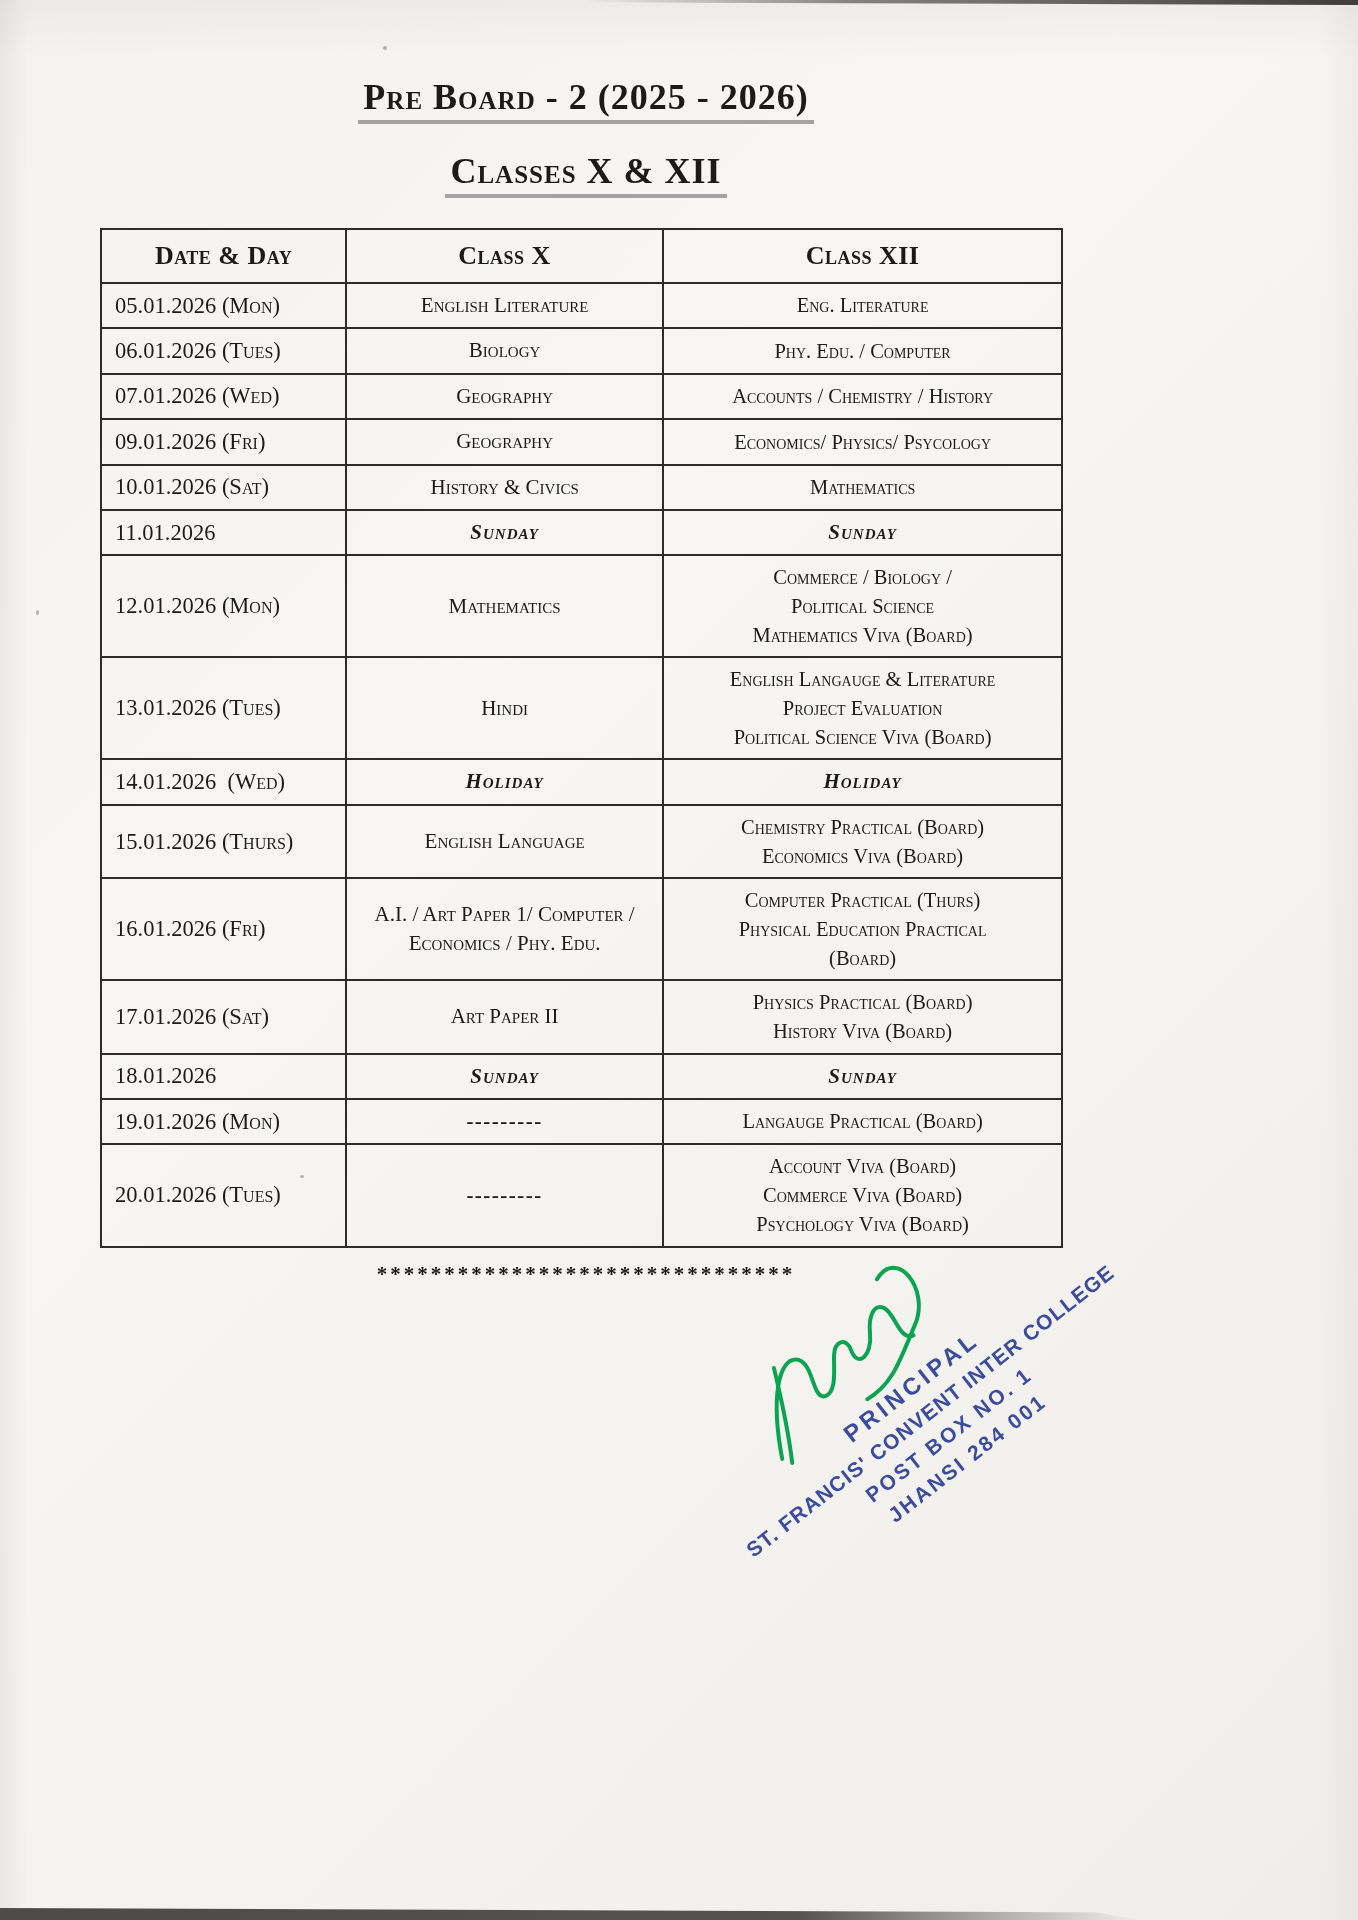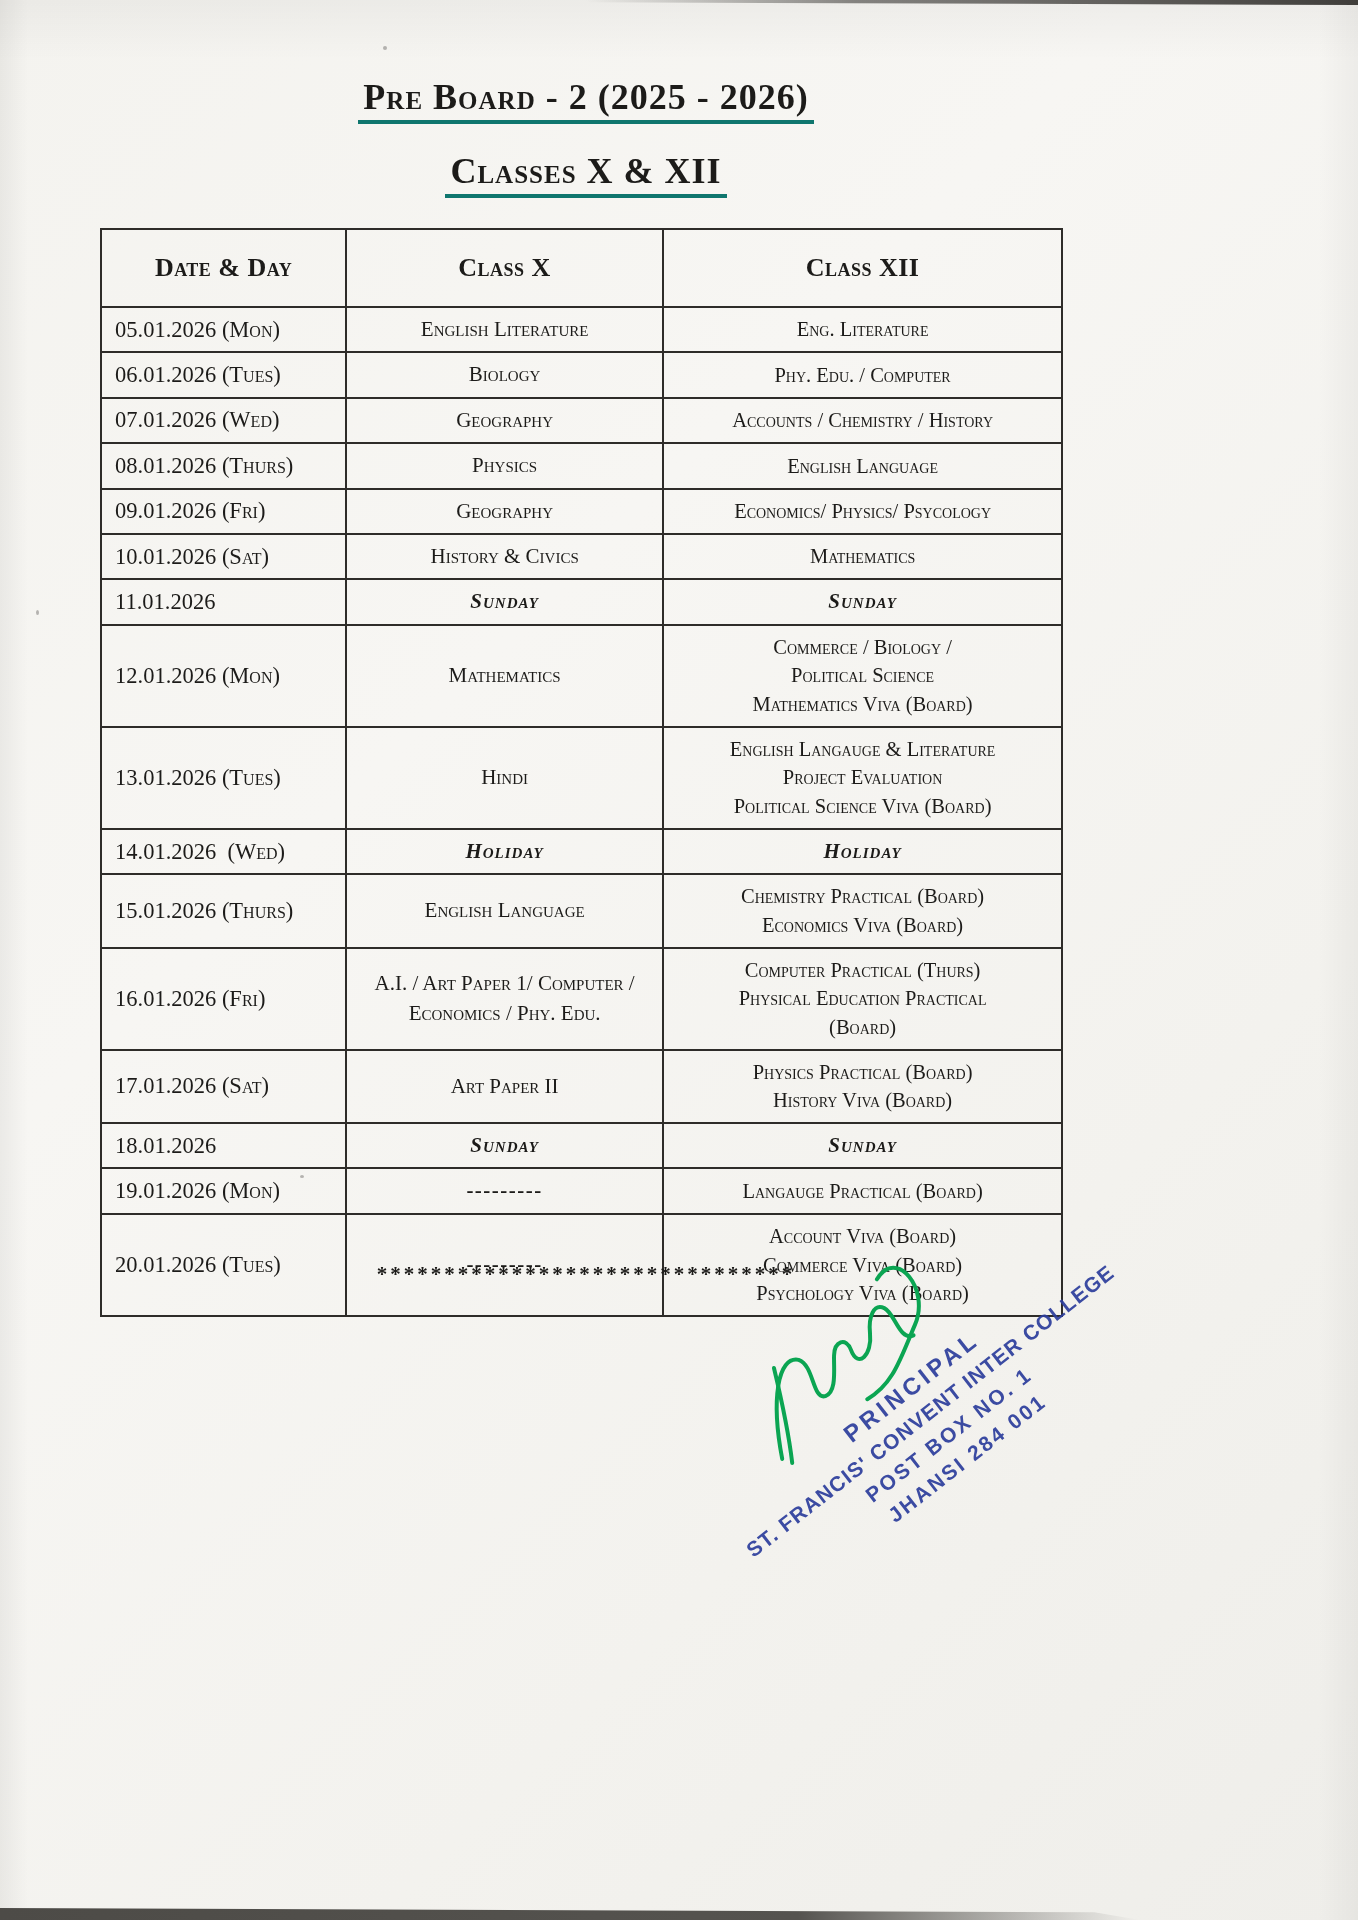--- a/index.html
+++ b/index.html
@@ -32,34 +32,34 @@
   
   .content-col { position: absolute; left: 0; width: 1172px; text-align: center; }
   .doc-title-wrap { top: 76px; }
   .doc-subtitle-wrap { top: 150px; }
   .underlined {
     display: inline-block;
     font-weight: bold;
     font-variant: small-caps;
     font-size: 36px;
     letter-spacing: 1px;
-    border-bottom: 4px solid #0f766e;
+    border-bottom: 4px solid #a3a3a3;
     padding: 0 5px 2px 5px;
   }
 
   
   table.schedule {
     position: absolute; left: 100px; top: 228px; width: 963px;
     border-collapse: collapse;
     font-variant: small-caps;
   }
   .schedule th, .schedule td { border: 2px solid #2e2c29; }
   .schedule th {
     height: 44px; font-size: 26px; font-weight: bold; letter-spacing: 0.5px;
-    padding: 16px 4px;
+    padding: 4px 4px;
     margin-top: 32px;
   }
   .schedule tr { height: 35px; }
   .schedule td { padding: 7px 6px; vertical-align: middle; font-size: 21px; }
   td.c-date { text-align: left; padding-left: 13px; font-size: 22.5px; white-space: pre-wrap; }
   td.c-x, td.c-xii { text-align: center; }
   td.c-xii { font-size: 20.5px; }
   .cell-line { line-height: 1.4; white-space: pre-wrap; }
   tr.em-row td.c-x, tr.em-row td.c-xii {
     font-weight: bold; font-style: italic; letter-spacing: 1px; font-size: 21px;
@@ -139,29 +139,20 @@
       <tr>
     <td class="c-date">07.01.2026 (Wed)</td>
     <td class="c-x">
           <div class="cell-line">Geography</div>
         </td>
     <td class="c-xii">
           <div class="cell-line">Accounts / Chemistry / History</div>
         </td>
   </tr>
       <tr>
-    <td class="c-date">08.01.2026 (Thurs)</td>
-    <td class="c-x">
-          <div class="cell-line">Physics</div>
-        </td>
-    <td class="c-xii">
-          <div class="cell-line">English Language</div>
-        </td>
-  </tr>
-      <tr>
     <td class="c-date">09.01.2026 (Fri)</td>
     <td class="c-x">
           <div class="cell-line">Geography</div>
         </td>
     <td class="c-xii">
           <div class="cell-line">Economics/ Physics/ Psycology</div>
         </td>
   </tr>
       <tr>
     <td class="c-date">10.01.2026 (Sat)</td>

